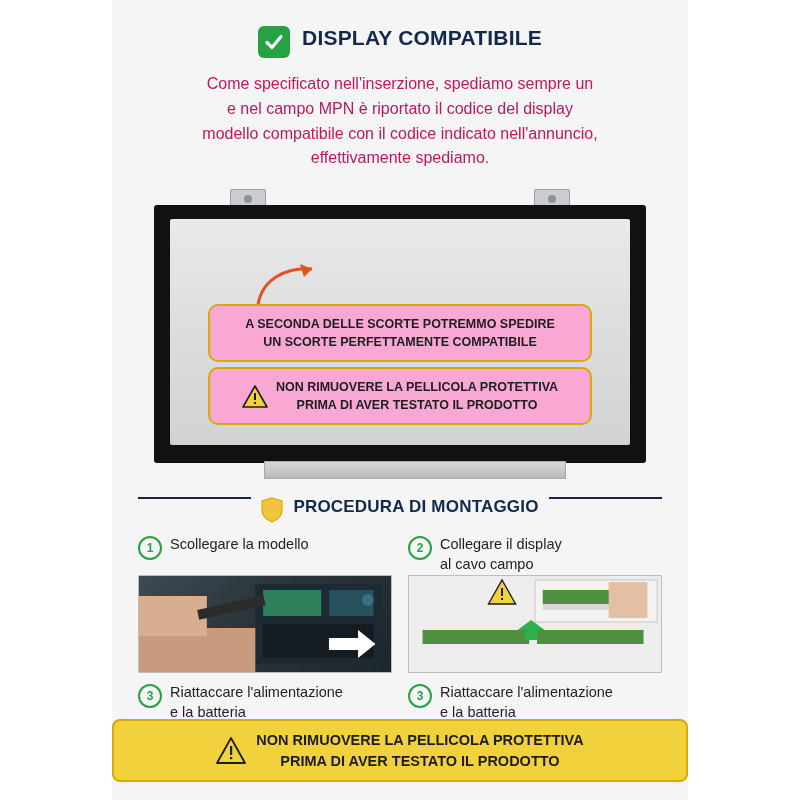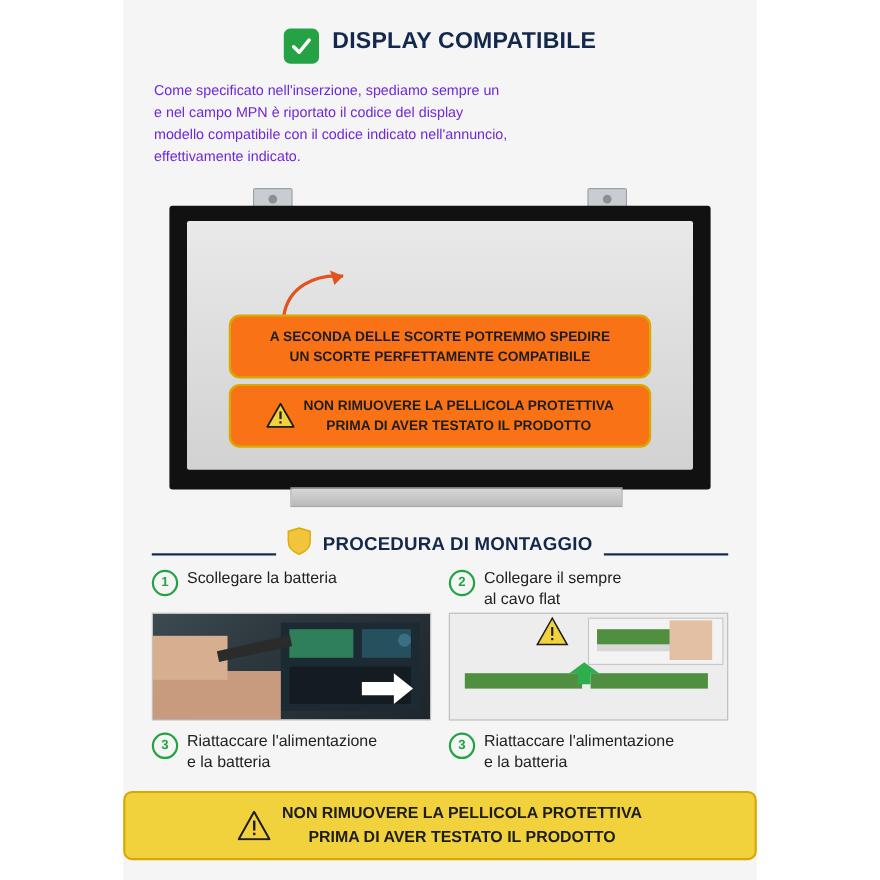--- a/index.html
+++ b/index.html
@@ -58,23 +58,24 @@
   }
   .check-badge svg { display: block; }
   .header-title {
     font-size: 21px;
     font-weight: bold;
     color: #13284b;
     letter-spacing: .2px;
   }
   .intro {
     margin: 14px 28px 0 28px;
-    font-size: 13px;
+    text-align: center;
+    font-size: 16px;
     line-height: 1.55;
-    color: #6d28d9;
+    color: #be185d;
   }
 
   
   .display-wrap {
     position: relative;
     margin: 18px auto 0 auto;
     width: 492px;
     height: 290px;
   }
   .screen-outer {
@@ -125,21 +126,21 @@
     height: 16px;
     background: linear-gradient(180deg,#d8d8d8,#b9b9b9);
     border: 1px solid #a8a8a8;
   }
   .banner {
     position: absolute;
     left: 50%;
     transform: translateX(-50%);
     width: 384px;
     box-sizing: border-box;
-    background: #f97316;
+    background: #f9a8d4;
     border: 2px solid #d8a900;
     border-radius: 10px;
     text-align: center;
     color: #1d1d1d;
     font-weight: bold;
     font-size: 12.5px;
     line-height: 1.45;
     padding: 9px 10px;
   }
   .banner-1 { top: 115px; }
@@ -149,21 +150,21 @@
     position: absolute;
     left: 98px;
     top: 72px;
     width: 70px;
     height: 48px;
   }
 
   
   .proc-head {
     display: flex;
-    align-items: flex-end;
+    align-items: flex-start;
     gap: 10px;
     margin: 18px 26px 0 26px;
   }
   .proc-head .rule {
     flex: 1;
     height: 2px;
     background: #13284b;
   }
   .shield {
     width: 22px;
@@ -260,21 +261,21 @@
           <path d="M4 11.5 L9 16.5 L18 5.5" fill="none" stroke="#ffffff" stroke-width="3.2" stroke-linecap="round" stroke-linejoin="round"></path>
         </svg>
       </span>
       <div class="header-title">DISPLAY COMPATIBILE</div>
     </div>
 
     <div class="intro">
       <div>Come specificato nell'inserzione, spediamo sempre un</div>
       <div>e nel campo MPN è riportato il codice del display</div>
       <div>modello compatibile con il codice indicato nell'annuncio,</div>
-      <div>effettivamente indicato.</div>
+      <div>effettivamente spediamo.</div>
     </div>
 
     <div class="display-wrap">
       <div class="tab l"></div>
       <div class="tab r"></div>
 
       <div class="screen-outer">
         <div class="screen-inner"></div>
       </div>
 
@@ -310,29 +311,29 @@
       </svg>
       <div class="proc-title">PROCEDURA DI MONTAGGIO</div>
       <div class="rule"></div>
     </div>
 
     <div class="steps">
 
       <div class="step-label">
         <div class="num">1</div>
         <div>
-          <div>Scollegare la batteria</div>
+          <div>Scollegare la modello</div>
         </div>
       </div>
 
       <div class="step-label">
         <div class="num">2</div>
         <div>
-          <div>Collegare il sempre</div>
-          <div>al cavo flat</div>
+          <div>Collegare il display</div>
+          <div>al cavo campo</div>
         </div>
       </div>
 
       <div class="photo pcb">
         <svg width="100%" height="100%" viewBox="0 0 260 96" preserveAspectRatio="none">
           <rect x="120" y="8" width="130" height="80" fill="#1c2a33"></rect>
           <rect x="128" y="14" width="60" height="26" fill="#2f7f5a"></rect>
           <rect x="196" y="14" width="46" height="26" fill="#26505e"></rect>
           <rect x="128" y="48" width="114" height="34" fill="#141c21"></rect>
           <rect x="0" y="52" width="120" height="44" fill="#c99b7e"></rect>

